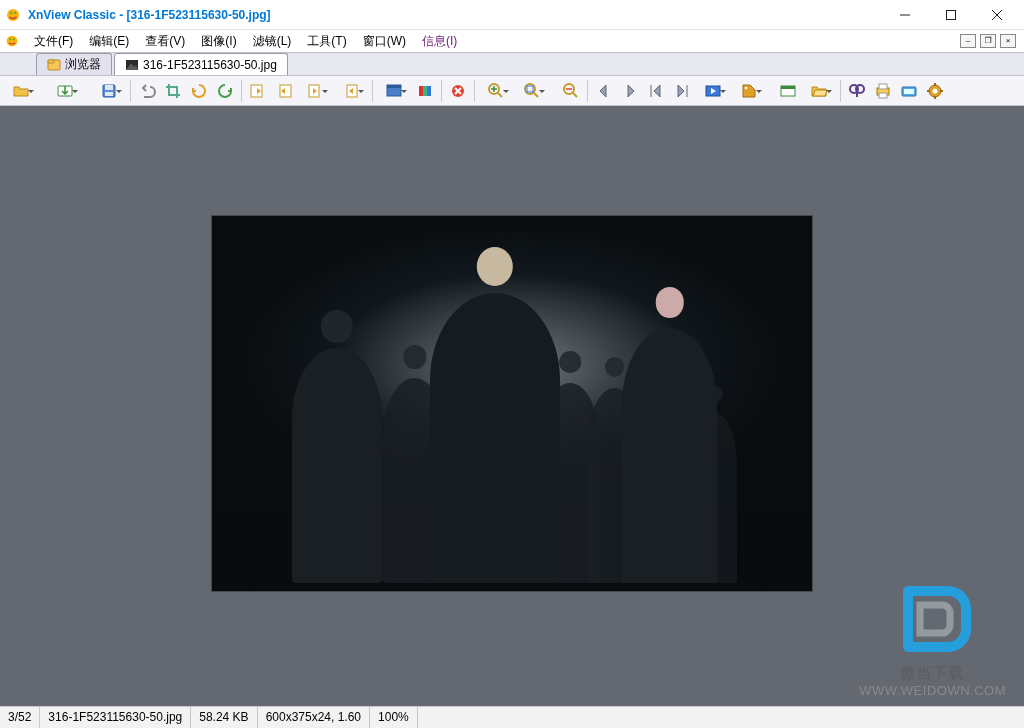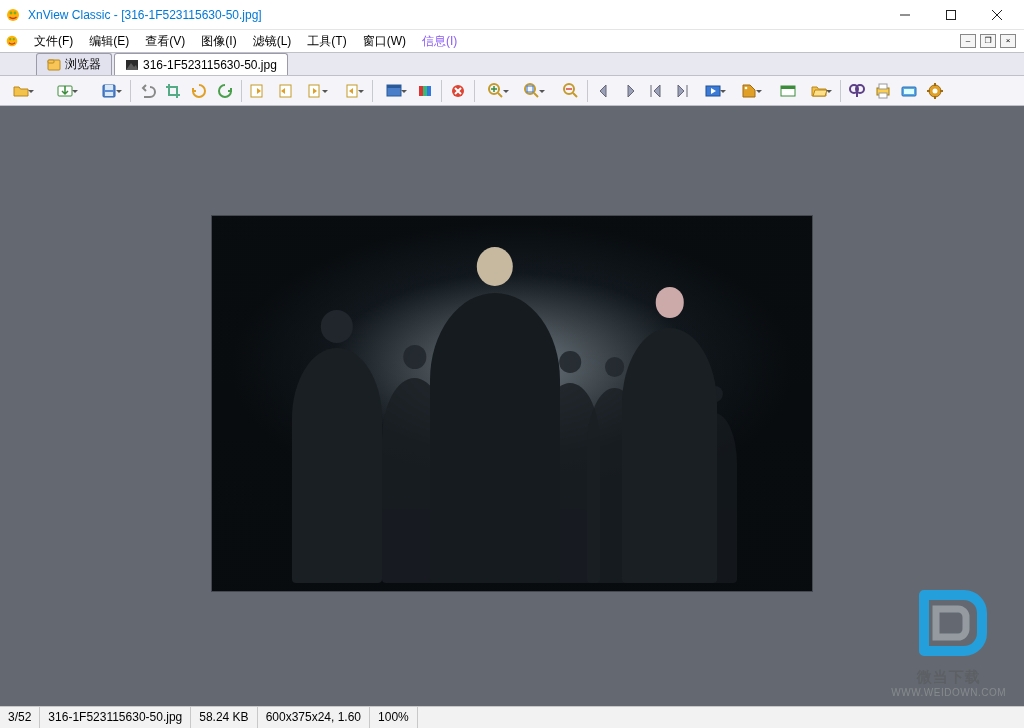--- a/index.html
+++ b/index.html
@@ -1,29 +1,29 @@
 <!DOCTYPE html>
 <html><head>
 <meta charset="utf-8">
 <style>
 * { box-sizing: border-box; margin: 0; padding: 0; font-family: "Microsoft YaHei", "Segoe UI", Arial, sans-serif; font-size: 12px; }
 html, body { width: 1024px; height: 728px; overflow: hidden; background: #fff; }
 
 
 .titlebar { height: 30px; background: #fff; display: flex; align-items: center; padding: 0 4px; border-bottom: 1px solid #e5e5e5; }
 .titlebar .app-icon { width: 18px; height: 18px; margin-right: 6px; }
-.titlebar .title-text { color: #0078d7; font-size: 12px; }
+.titlebar .title-text { color: #0078d7; font-size: 12px; font-weight: bold; }
 .titlebar .win-controls { margin-left: auto; display: flex; }
 .titlebar .win-btn { width: 46px; height: 30px; display: flex; align-items: center; justify-content: center; }
 
 
 .menubar { height: 22px; background: #fff; display: flex; align-items: center; padding: 0 4px; }
 .menubar .app-icon-small { width: 16px; height: 16px; margin-right: 6px; }
 .menubar .menu-item { padding: 2px 8px; cursor: default; }
-.menubar .menu-item.highlight { color: #8b5cf6; }
+.menubar .menu-item.highlight { color: #701a75; }
 .menubar .mdi-controls { margin-left: auto; display: flex; gap: 4px; padding-right: 4px; }
 .menubar .mdi-btn { width: 16px; height: 14px; border: 1px solid #888; background: #f5f5f5; display:flex; align-items:center; justify-content:center; font-size:8px; line-height:1; }
 
 
 .tabbar { height: 24px; background: #e8e8f0; display: flex; align-items: flex-end; border-top: 1px solid #c0c0c8; border-bottom: 1px solid #c0c0c8; }
 .tab { height: 22px; padding: 0 10px; display: flex; align-items: center; gap: 4px; border: 1px solid #9a9aa8; border-bottom: none; background: #f4f4fa; margin-left: 2px; border-radius: 3px 3px 0 0; font-size: 12px; }
 .tab.inactive { background: #e2e2ee; margin-left: 36px; }
 .tab.active { background: #fff; }
 .tab .tab-ico { width: 14px; height: 14px; display:inline-block; }
 
@@ -49,21 +49,21 @@
 .right-sil .head { background:#caa; width:30%; padding-bottom:32%; }
 .left-sil { left:80px; width:90px; height:235px; }
 .mid-sil1 { left:328px; width:60px; height:200px; opacity:.85; }
 .mid-sil2 { left:170px; width:65px; height:205px; opacity:.85; }
 .mid-sil3 { left:375px; width:55px; height:195px; opacity:.8; }
 .back-sil { left:480px; width:45px; height:170px; opacity:.6; }
 
 
 .watermark { position:absolute; right:18px; bottom:8px; text-align:center; opacity:.9; }
 .watermark .wm-text { color:#5c5f63; font-size:15px; font-weight:600; letter-spacing:1px; }
-.watermark .wm-url { color:#8a8d91; font-size:10px; letter-spacing:.5px; }
+.watermark .wm-url { color:#8a8d91; font-size:13px; letter-spacing:.5px; }
 
 
 .statusbar { height: 36px; background: #f2f2f2; border-top:1px solid #c8c8c8; display:flex; align-items:stretch; }
 .statusbar .cell { padding: 3px 8px; border-right:1px solid #c8c8c8; white-space:nowrap; }
 
 
 .ico { width:18px; height:18px; }
 </style>
 </head>
 <body>

